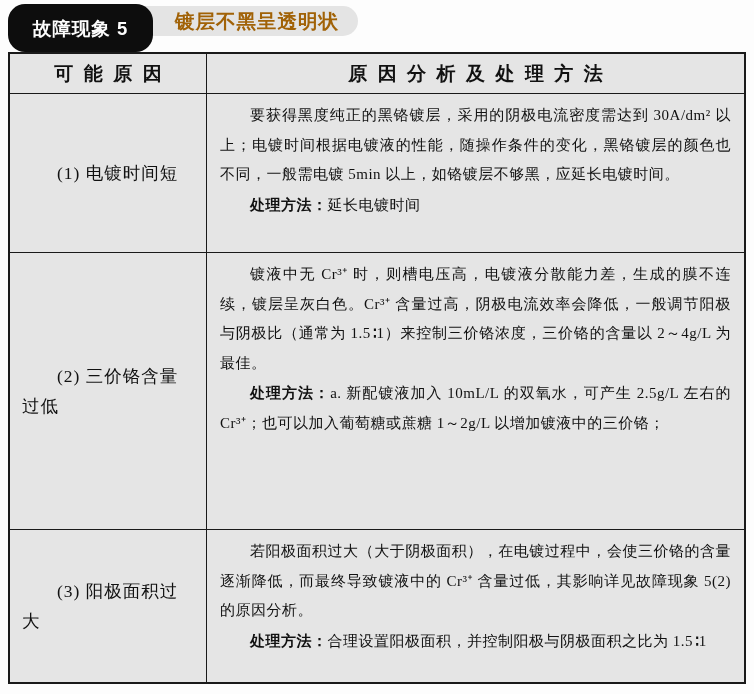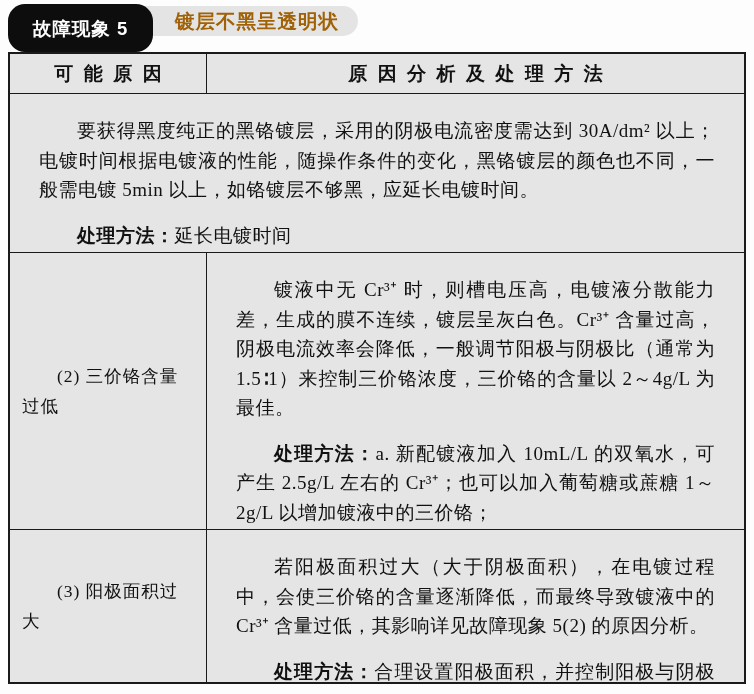--- a/index.html
+++ b/index.html
@@ -102,22 +102,22 @@
     padding: 0 12px 0 12px;
     box-sizing: border-box;
     font-size: 17.5px;
     line-height: 30px;
     text-indent: 2em;
     white-space: pre-line;
     letter-spacing: 1px;
   }
   .cell-analysis { padding: 6px 13px 0 13px; }
   .para {
-    margin: 16px;
-    font-size: 19px;
+    margin: 0;
+    font-size: 15px;
     line-height: 29.5px;
     text-indent: 2em;
     text-align: justify;
     letter-spacing: 0.5px;
   }
   .plabel {
     font-family: "Liberation Sans", sans-serif;
     font-weight: bold;
   }
 </style>
@@ -134,20 +134,23 @@
 </div>
 
 <div class="fault-table">
 
   <div class="tr">
     <div class="th cell-cause">可能原因</div>
     <div class="th cell-analysis-h" style="flex:1;">原因分析及处理方法</div>
   </div>
 
   <div class="tr row-1">
+    <div class="cell-cause">
+      <div class="cause-text">(1) 电镀时间短</div>
+    </div>
     <div class="cell-analysis">
       <p class="para"><span class="plabel"></span><span>要获得黑度纯正的黑铬镀层，采用的阴极电流密度需达到 30A/dm² 以上；电镀时间根据电镀液的性能，随操作条件的变化，黑铬镀层的颜色也不同，一般需电镀 5min 以上，如铬镀层不够黑，应延长电镀时间。</span></p>
       <p class="para"><span class="plabel">处理方法：</span><span>延长电镀时间</span></p>
     </div>
   </div>
 
   <div class="tr row-2">
     <div class="cell-cause">
       <div class="cause-text">(2) 三价铬含量
 过低</div>

